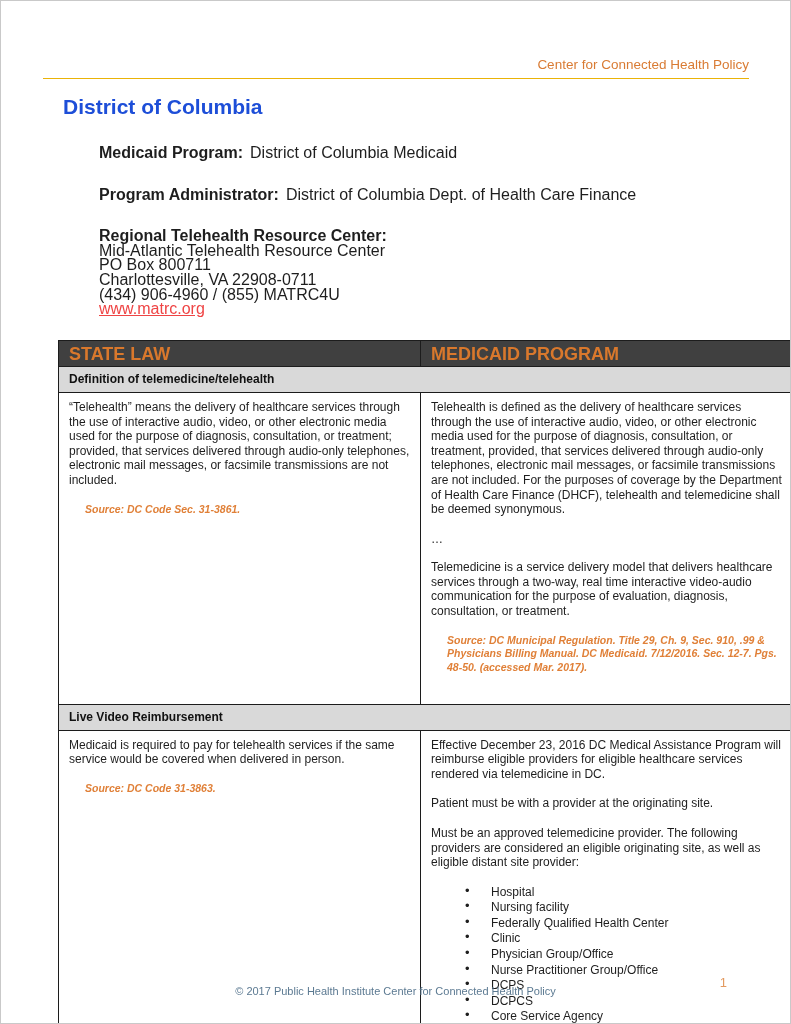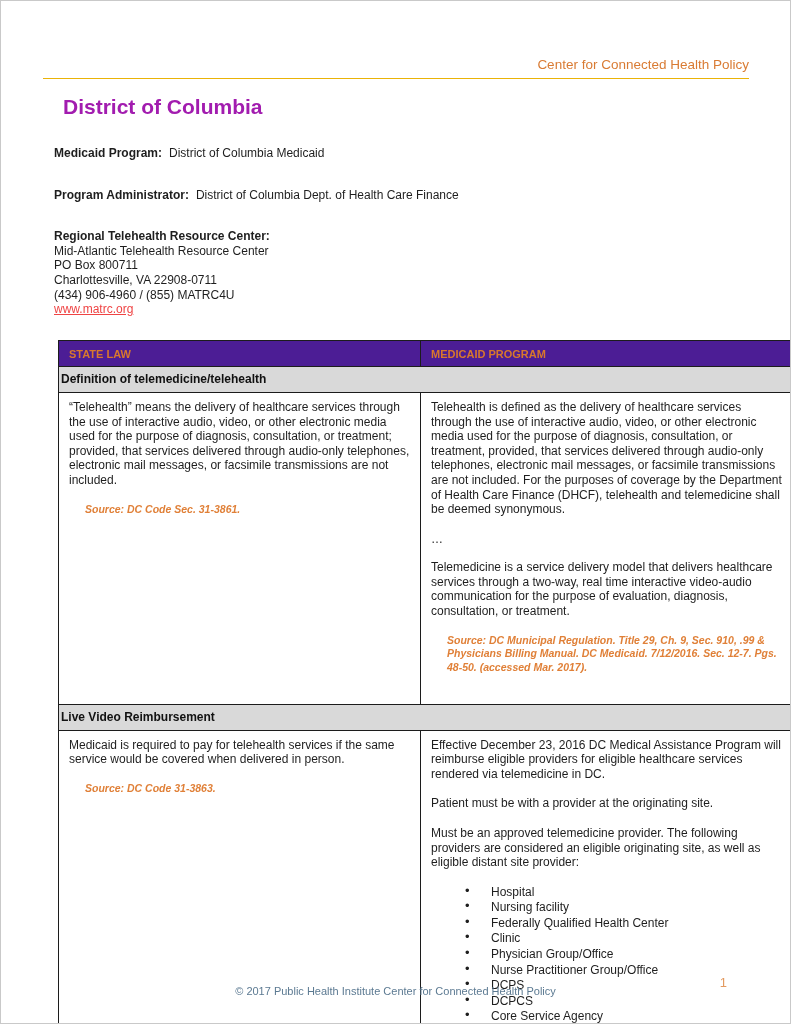--- a/index.html
+++ b/index.html
@@ -20,23 +20,23 @@
     font-size:13.5px;
     color:#d97b33;
     padding-bottom:6px;
     border-bottom:1px solid #eab308;
   }
   
   .title{
     margin:16px 0 0 62px;
     font-size:21px;
     font-weight:bold;
-    color:#a21caf;
-  }
-  .meta{margin-left:53px;font-size:12px;line-height:14.6px;}
+    color:#1d4ed8;
+  }
+  .meta{margin-left:98px;font-size:16px;line-height:14.6px;}
   .meta-line{margin-top:27px;}
   .meta-label{font-weight:bold;}
   .meta-value{margin-left:7px;}
   .rtrc{margin-top:27px;}
   .rtrc-line{margin:0;}
   .rtrc-label{font-weight:bold;}
   .link{
     color:#ef4444;
     text-decoration:underline;
     cursor:pointer;
@@ -50,30 +50,30 @@
   }
   table.policy td{
     border:1.5px solid #1c1c1c;
     vertical-align:top;
     font-size:12px;
     line-height:14.6px;
   }
   td.col-law{width:341px;}
   td.col-med{width:351px;}
   tr.hdr td{
-    background:#4c1d95;
+    background:#404040;
     color:#d9782c;
     font-weight:bold;
     padding:6px 10px 5px 10px;
-    font-size:11px;
+    font-size:18px;
   }
   tr.section td{
     background:#d9d9d9;
     font-weight:bold;
-    padding:5px 10px 5px 2px;
+    padding:5px 10px 5px 10px;
     color:#111;
   }
   tr.body td{padding:7px 9px 16px 10px;}
   td.h-tall{height:288px;}
   td.h-mid{height:272px;}
   .cell p{margin:0 0 15px 0;}
   .cell p.ellipsis{margin:10px 0 14px 0;}
   .cell p:last-child{margin-bottom:0;}
   .source{
     color:#e08038;

